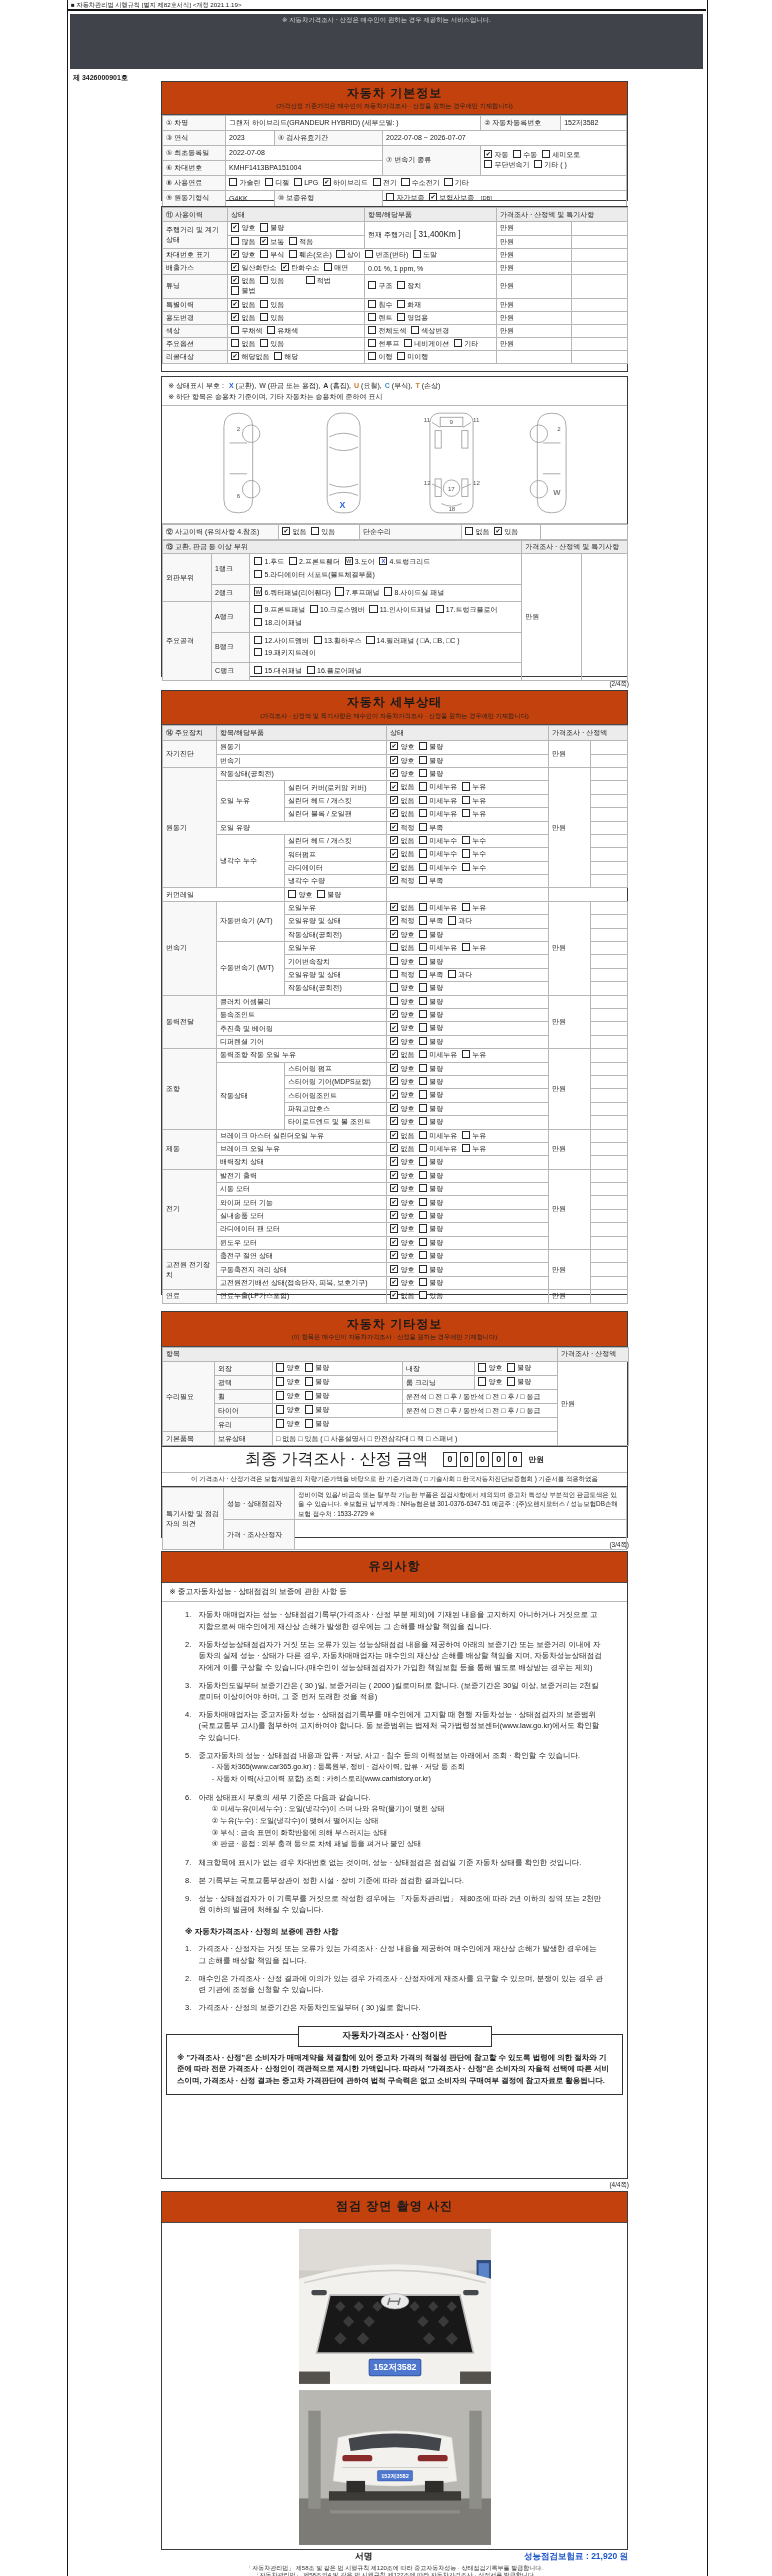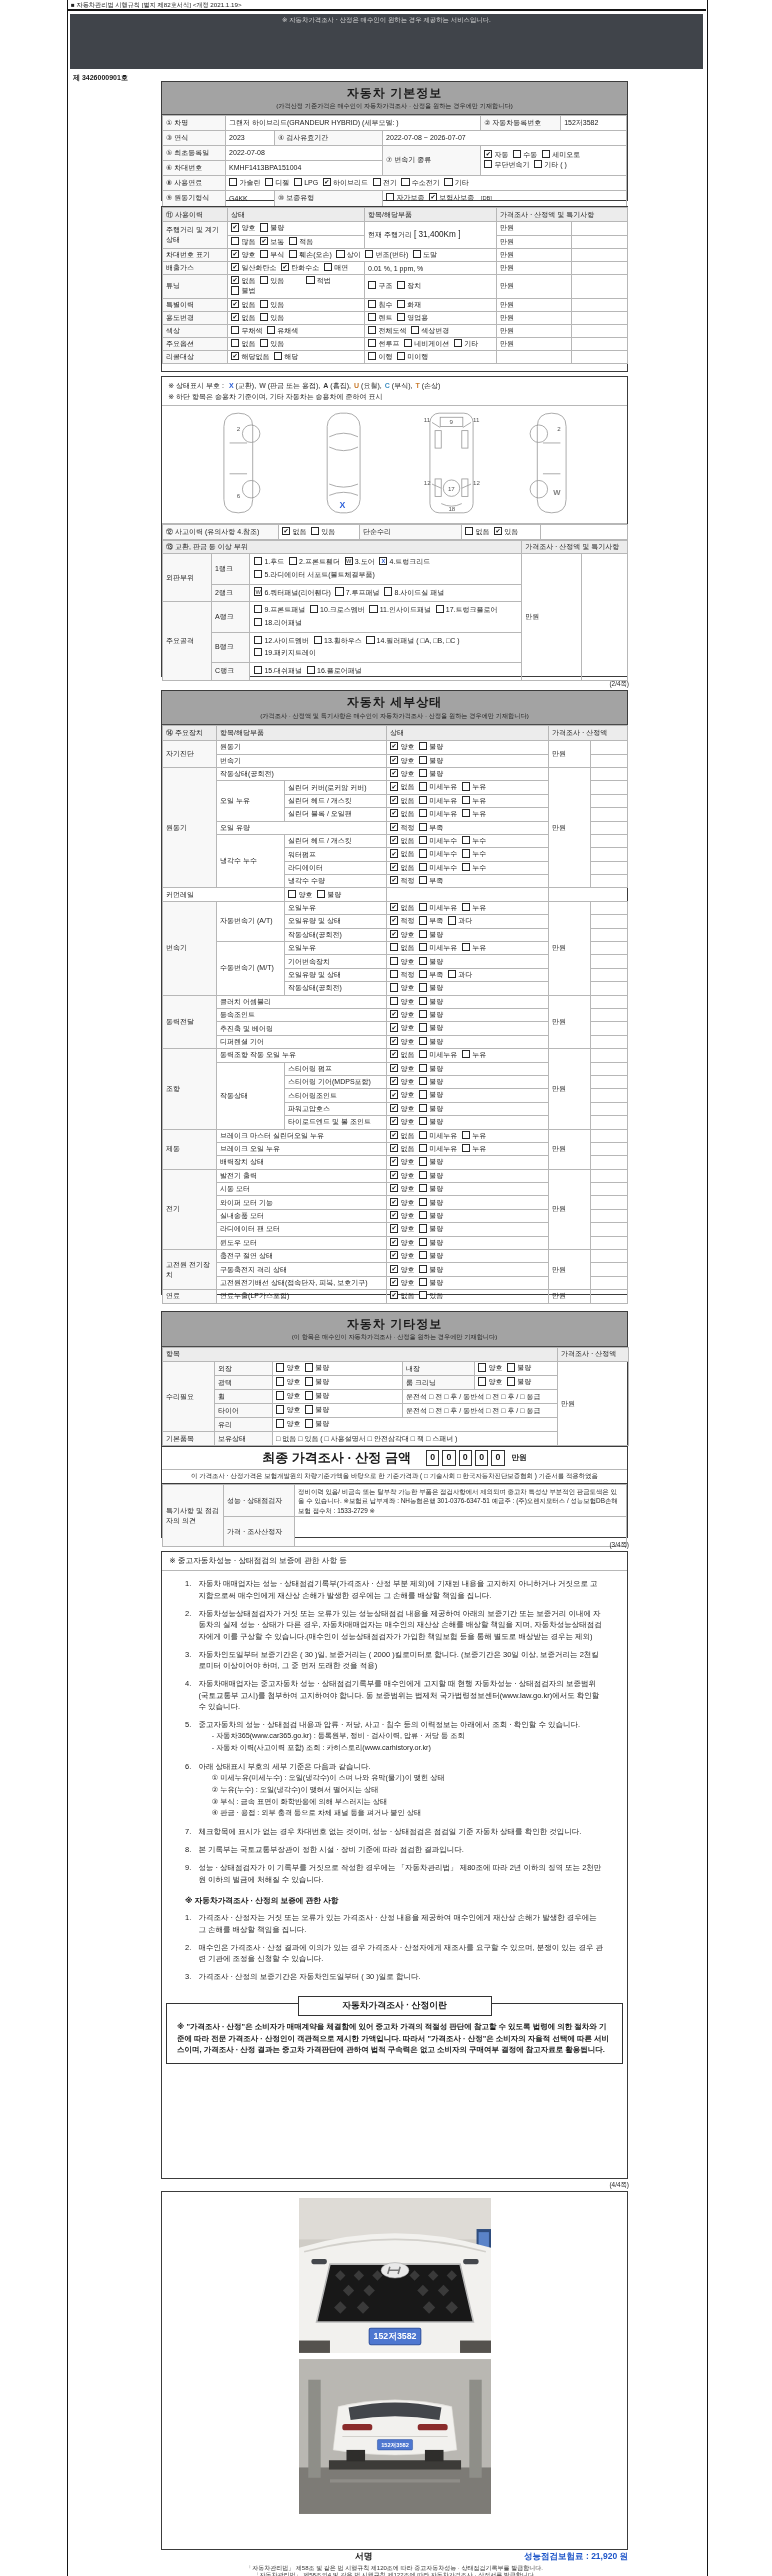--- a/index.html
+++ b/index.html
@@ -9,21 +9,21 @@
   #sheet{position:absolute;left:67px;top:0;width:639px;height:2576px;
          border-left:1px solid #161616;border-right:1px solid #161616;background:#fff}
   #dblrule{left:67px;top:9.3px;width:639px;height:0;border-top:2.6px double #161616}
   #formref{left:71px;top:0.5px;font-size:6.2px;color:#222;white-space:nowrap}
   #titlebox{left:70px;top:14.4px;width:633px;height:55px;background:#40444a;color:#fff;text-align:center}
   #titlebox h1{margin:5.2px 0 1px;font-size:17px;letter-spacing:2.1px;font-weight:bold}
   #titlebox .tsub{font-size:10.3px;font-weight:bold;letter-spacing:1px}
   #titlebox .tnote{font-size:6.4px;color:#d8d8d8;margin-top:2.1px}
   #docno{left:73px;top:73px;font-size:7px;font-weight:bold}
   .sec{left:161px;width:467px;border:1.3px solid #3c3c3c;background:#fff}
-  .band{background:#a3a3a3;border-bottom:1px solid #4a4a4a;text-align:center;padding:2.6px 0 3.6px}
+  .band{background:#c2410c;border-bottom:1px solid #4a4a4a;text-align:center;padding:2.6px 0 3.6px}
   .band h2{margin:1px 0 0.5px;font-size:12px;font-weight:bold;letter-spacing:1px}
   .band .bsub{font-size:6.2px;color:#222}
   table.ftable{width:100%;border-collapse:collapse;table-layout:fixed}
   table.ftable td,table.ftable th{border:0.5px solid #b7b7b7;padding:1px 3.1px;font-size:7px;
       text-align:left;font-weight:normal;overflow:hidden;vertical-align:middle}
   table.ftable .lbl{background:#f8f8f8}
   table.ftable th{background:#ececec}
   .ctr{text-align:center}
   .cb{display:inline-block;width:6.2px;height:6.2px;border:0.8px solid #2a2a2a;background:#fff;
       vertical-align:-1px;position:relative;margin-right:2.1px}
@@ -42,21 +42,21 @@
   .nsub{margin:1px 0 0 13.4px;font-size:7.2px;line-height:1.5;color:#222}
   #noticeBody{padding:7.2px 24px 0 23px}
   .nsection{font-weight:bold;font-size:7.7px;margin:11.3px 0 6.2px}
   #infobox{width:435px;margin:20.6px auto 0;border:0.8px solid #333;padding:0 10.3px 7.2px}
   #infoboxTitle{width:192px;margin:-8.8px auto 5.2px;border:0.8px solid #333;background:#fff;
       text-align:center;font-weight:bold;font-size:8.8px;padding:3.1px 0}
   #infoboxText{font-size:7.5px;line-height:1.55;font-weight:bold;color:#222}
   .digit{display:inline-block;width:11.3px;height:13.4px;border:0.8px solid #333;margin:0 1.5px;
       text-align:center;font-size:8.8px;line-height:13.4px;font-weight:bold;vertical-align:middle}
   #finalband{border-top:0.8px solid #3c3c3c;border-bottom:0.5px solid #b7b7b7;padding:2.1px 0;text-align:center}
-  #finalband .flabel{font-size:13px;font-weight:bold;margin-right:11.3px;vertical-align:middle}
+  #finalband .flabel{font-size:16px;font-weight:normal;margin-right:11.3px;vertical-align:middle}
   #finalnote{font-size:6.4px;text-align:center;padding:1.5px 0 2.6px;border-bottom:0.8px solid #3c3c3c}
   #signlabel{left:355px;top:2551px;font-size:8.8px;font-weight:bold}
   #premium{left:479px;top:2551px;width:149px;text-align:right;font-size:8.5px;font-weight:bold;color:#1f56c9}
   .footline{left:161px;width:467px;text-align:center;font-size:6px;color:#333}
   svg text{font-family:"Liberation Sans","DejaVu Sans",sans-serif}
 </style>
 </head>
 <body>
 
 <div id="sheet"></div>
@@ -660,20 +660,23 @@
     <tr style="height:30px">
       <td class="lbl">가격 · 조사산정자</td>
       <td></td>
     </tr>
   </tbody>
     </table>
 </div>
 <div class="abs pgmark" style="top:1541px">(3/4쪽)</div>
 
 <div class="abs sec" style="top:1551px;height:628px">
+  <div class="band" style="padding:5.2px 0 6.2px">
+    <h2>유의사항</h2>
+  </div>
   <div style="padding:4.1px 7.2px;border-bottom:0.5px solid #b7b7b7;font-size:7.7px">※ 중고자동차성능 · 상태점검의 보증에 관한 사항 등</div>
   <div id="noticeBody">
       <div class="nitem">
         <span class="num">1.</span>
         <div style="flex:1">
           <div>자동차 매매업자는 성능 · 상태점검기록부(가격조사 · 산정 부분 제외)에 기재된 내용을 고지하지 아니하거나 거짓으로 고지함으로써 매수인에게 재산상 손해가 발생한 경우에는 그 손해를 배상할 책임을 집니다.</div>
         </div>
       </div>
       <div class="nitem">
         <span class="num">2.</span>
@@ -750,20 +753,23 @@
       </div>
     </div>
   <div id="infobox">
     <div id="infoboxTitle">자동차가격조사 · 산정이란</div>
     <div id="infoboxText">※ "가격조사 · 산정"은 소비자가 매매계약을 체결함에 있어 중고차 가격의 적절성 판단에 참고할 수 있도록 법령에 의한 절차와 기준에 따라 전문 가격조사 · 산정인이 객관적으로 제시한 가액입니다. 따라서 "가격조사 · 산정"은 소비자의 자율적 선택에 따른 서비스이며, 가격조사 · 산정 결과는 중고차 가격판단에 관하여 법적 구속력은 없고 소비자의 구매여부 결정에 참고자료로 활용됩니다.</div>
   </div>
 </div>
 <div class="abs pgmark" style="top:2181px">(4/4쪽)</div>
 
 <div class="abs sec" style="top:2191px;height:359px">
+  <div class="band" style="padding:5.2px 0 6.2px">
+    <h2>점검 장면 촬영 사진</h2>
+  </div>
   <div style="text-align:center;padding-top:6.2px">
     <svg width="192" height="155" viewBox="0 0 372 300" style="display:block;margin:0 auto 6.2px">
       <rect width="372" height="300" fill="#cfccc6"></rect>
       <rect width="372" height="80" fill="#dedbd6"></rect>
       <rect x="344" y="60" width="28" height="90" fill="#2f4d7e"></rect>
       <rect x="348" y="66" width="20" height="54" fill="#5a83c8"></rect>
       <path d="M0 96 Q186 40 372 96 L372 300 L0 300 Z" fill="#f2f1ee"></path>
       <path d="M10 104 Q186 56 362 104" stroke="#d2d0cb" stroke-width="3" fill="none"></path>
       <path d="M60 128 L312 128 L338 240 L34 240 Z" fill="#181818"></path>
       <path d="M60 128 L312 128 L338 240 L34 240 Z" fill="none" stroke="#b9b9b9" stroke-width="3"></path>

